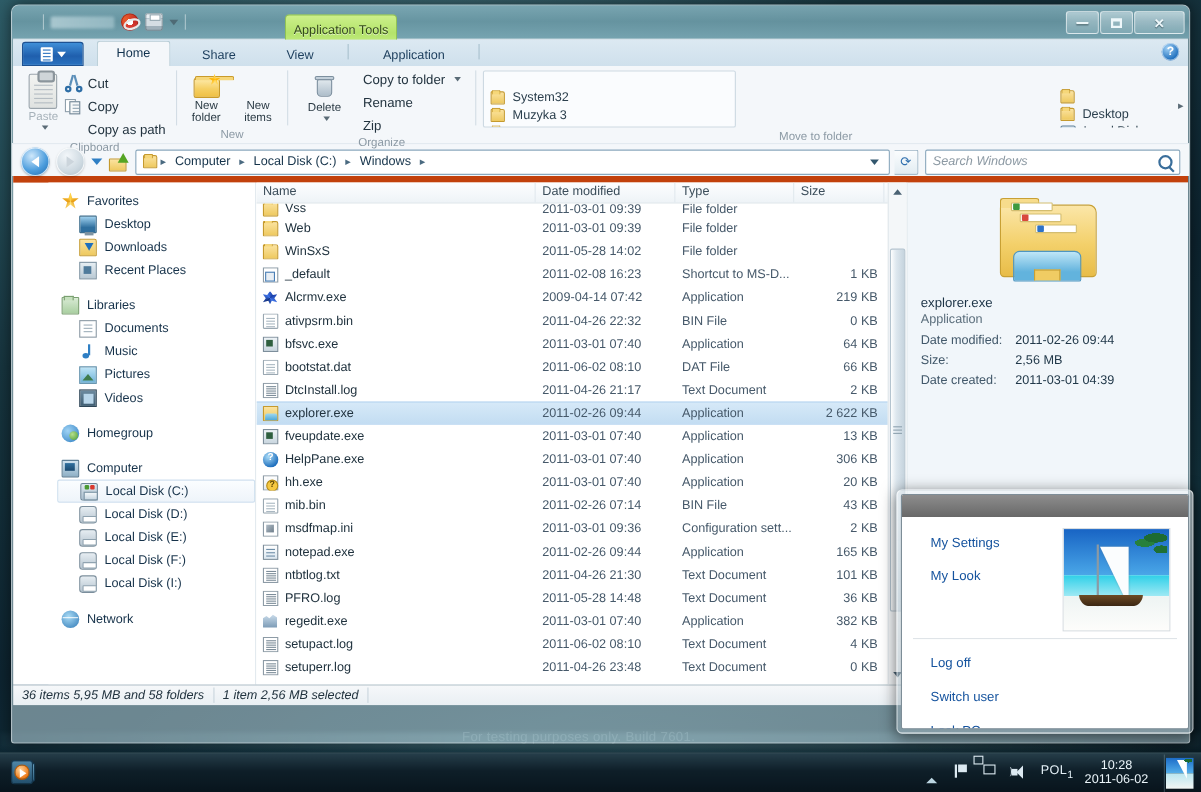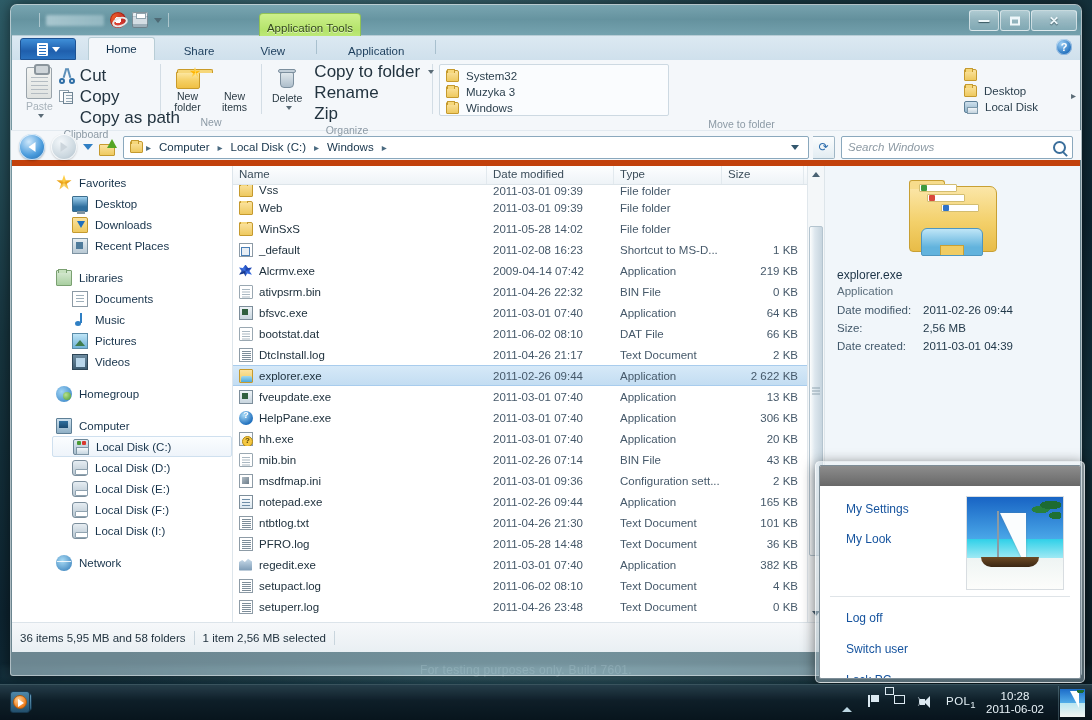--- a/index.html
+++ b/index.html
@@ -135,21 +135,21 @@
   .bigbtn.lg { width: 46px; }
   .bigbtn .lbl { line-height: 11px; text-align: center; color:#2b3b45; }
   .bigbtn.disabled .lbl, .bigbtn.disabled { color: #a7b2ba; }
 
   .clip { width:26px;height:32px;background:linear-gradient(180deg,#f3f4f2,#dfe2e0);
     border:1px solid #9aa4ab;border-radius:2px;position:relative; }
   .clip::before{content:"";position:absolute;left:7px;top:-4px;width:12px;height:7px;border:2px solid #8b959c;border-radius:3px;background:#cfd5d9;}
   .clip::after{content:"";position:absolute;left:4px;top:9px;width:17px;height:1px;background:#b4bcc2;
     box-shadow:0 4px 0 #b4bcc2,0 8px 0 #b4bcc2,0 12px 0 #b4bcc2,0 16px 0 #b4bcc2;}
 
-  .smallitem { display:flex; align-items:center; gap:5px; font-size:17px; color:#22333f; height:20px; cursor:pointer; padding-right:4px; }
+  .smallitem { display:flex; align-items:center; gap:5px; font-size:12px; color:#22333f; height:20px; cursor:pointer; padding-right:4px; }
   .smallitem .txt { white-space: nowrap; }
 
   .ic-cut, .ic-copy, .ic-newf, .ic-newi, .ic-del { width:16px;height:16px;position:relative;flex:none; }
   .ic-cut::before,.ic-cut::after{content:"";position:absolute;width:2px;height:10px;background:#5b8fb9;top:0;}
   .ic-cut::before{left:5px;transform:rotate(16deg);} .ic-cut::after{left:9px;transform:rotate(-16deg);}
   .ic-cut .h1,.ic-cut .h2{position:absolute;bottom:0;width:6px;height:6px;border:2px solid #2e6ea6;border-radius:50%;}
   .ic-cut .h1{left:0;} .ic-cut .h2{right:0;}
   .ic-copy .p1{position:absolute;left:0;top:1px;width:10px;height:12px;background:#fff;border:1px solid #8fa0ac;}
   .ic-copy .p2{position:absolute;left:4px;top:3px;width:10px;height:12px;background:#f6f8f9;border:1px solid #6f8494;}
   .ic-copy .p2::after{content:"";position:absolute;left:2px;top:2px;width:6px;height:1px;background:#93a6b3;box-shadow:0 3px 0 #93a6b3,0 6px 0 #93a6b3;}
@@ -166,21 +166,21 @@
   .delico{width:22px;height:22px;position:relative;flex:none;}
   .delico .bin{position:absolute;left:4px;top:3px;width:14px;height:16px;border-radius:2px 2px 4px 4px;
     background:linear-gradient(180deg,#dfe7ec,#aebecb);border:1px solid #7c8f9e;}
   .delico .lid{position:absolute;left:2px;top:0px;width:18px;height:4px;border-radius:2px;background:#c3d0da;border:1px solid #7c8f9e;}
 
   .caretdn { width:0;height:0;border-left:3.5px solid transparent;border-right:3.5px solid transparent;
              border-top:4px solid #5a6b76; margin-left:3px; }
 
   .movelist {
     border: 1px solid #cdd9e2; background:#fafcfe; border-radius:2px;
-    margin: 4px 6px 2px; padding: 3px 6px; width: 230px; height: 52px; overflow: hidden;
+    margin: 4px 6px 2px; padding: 16px 6px; width: 230px; height: 52px; overflow: hidden;
   }
   .movelist .row { display:flex; align-items:center; gap:7px; height:16px; font-size:11.5px; color:#2b3f4d; cursor:pointer; }
   .mini-folder { width:13px;height:12px;flex:none;border-radius:1px 2px 1px 1px;
     background:linear-gradient(180deg,#fbe3a0,#eec95f);border:1px solid #c59a2e; position:relative;}
   .mini-folder::before{content:"";position:absolute;left:0;top:-2px;width:6px;height:3px;background:#f6d77a;border:1px solid #c59a2e;border-bottom:none;border-radius:1px 1px 0 0;}
   .mini-disk { width:14px;height:12px;flex:none;border-radius:2px;
     background:linear-gradient(180deg,#cfe0ec,#8fb3ca);border:1px solid #5d7f97; position:relative;}
   .mini-disk::after{content:"";position:absolute;left:2px;top:5px;width:9px;height:5px;background:linear-gradient(180deg,#f2f6f9,#c3d3de);border:1px solid #7e99ab;}
   .scrollchev { position:absolute; right:4px; top:30px; color:#5a6b76; font-size:10px; cursor:pointer; }
 
@@ -330,33 +330,32 @@
   .detail-icon .pane{position:absolute;left:14px;bottom:2px;width:62px;height:28px;border-radius:6px 6px 2px 2px;
     background:linear-gradient(180deg,#bfe6f7,#62b3dd 70%);border:1px solid #4e96c0;}
   .detail-icon .pane::after{content:"";position:absolute;left:18px;bottom:0;width:22px;height:9px;background:#f0cc63;border:1px solid #c8a034;border-bottom:none;}
   .detail-title { font-size:12px; color:#1c3346; margin-bottom:3px; }
   .detail-sub { font-size:11.5px; color:#5b6e7c; margin-bottom:4px; }
   .detail-row { display:flex; font-size:11.5px; color:#3c4f5d; line-height:18px; }
   .detail-row .k { width:86px; color:#42586a; }
   .detail-row .v { color:#22394a; }
 
   
-  .statusbar { height:30px; margin:0 1px 1px; display:flex; align-items:center;
+  .statusbar { height:19px; margin:0 1px 1px; display:flex; align-items:center;
     background:linear-gradient(180deg,#f6f8fa,#e9eff3); border-top:1px solid #dce4ea;
-    font-size:11.5px; color:#22333f; }
+    font-size:11.5px; color:#22333f;font-style:italic; }
   .statusbar .sec { padding: 0 8px; border-right:1px solid #c9d5dd; height:14px; line-height:14px; }
 
   
   .flyout {
     position:absolute; left:815px; top:445px; width:270px; height:222px;
     border-radius:5px; padding:3px;
     background: linear-gradient(180deg, rgba(236,242,245,.55), rgba(150,170,180,.5));
     border:1px solid rgba(255,255,255,.6);
     box-shadow: 0 3px 14px rgba(0,0,0,.55);
-    margin-top: 16px;
   }
   .flyout-inner { width:100%; height:100%; background:#fff; border:1px solid #7d8d97; border-radius:2px; overflow:hidden; position:relative; }
   .flyout-head { height:20px; background:linear-gradient(180deg,#8d8d8d,#686868); }
   .flyout-top { height:110px; position:relative; padding: 16px 0 0 26px; }
   .fly-link { font-size:12px; color:#15539e; margin-bottom:16px; cursor:pointer; }
   .fly-pic {
     position:absolute; right:16px; top:10px; width:98px; height:94px; background:#fff;
     border:1px solid #d8dde1; overflow:hidden;
   }
   .fly-pic .sky { position:absolute;left:0;top:0;width:100%;height:46%;background:linear-gradient(180deg,#1864c4,#4aa7e8); }

